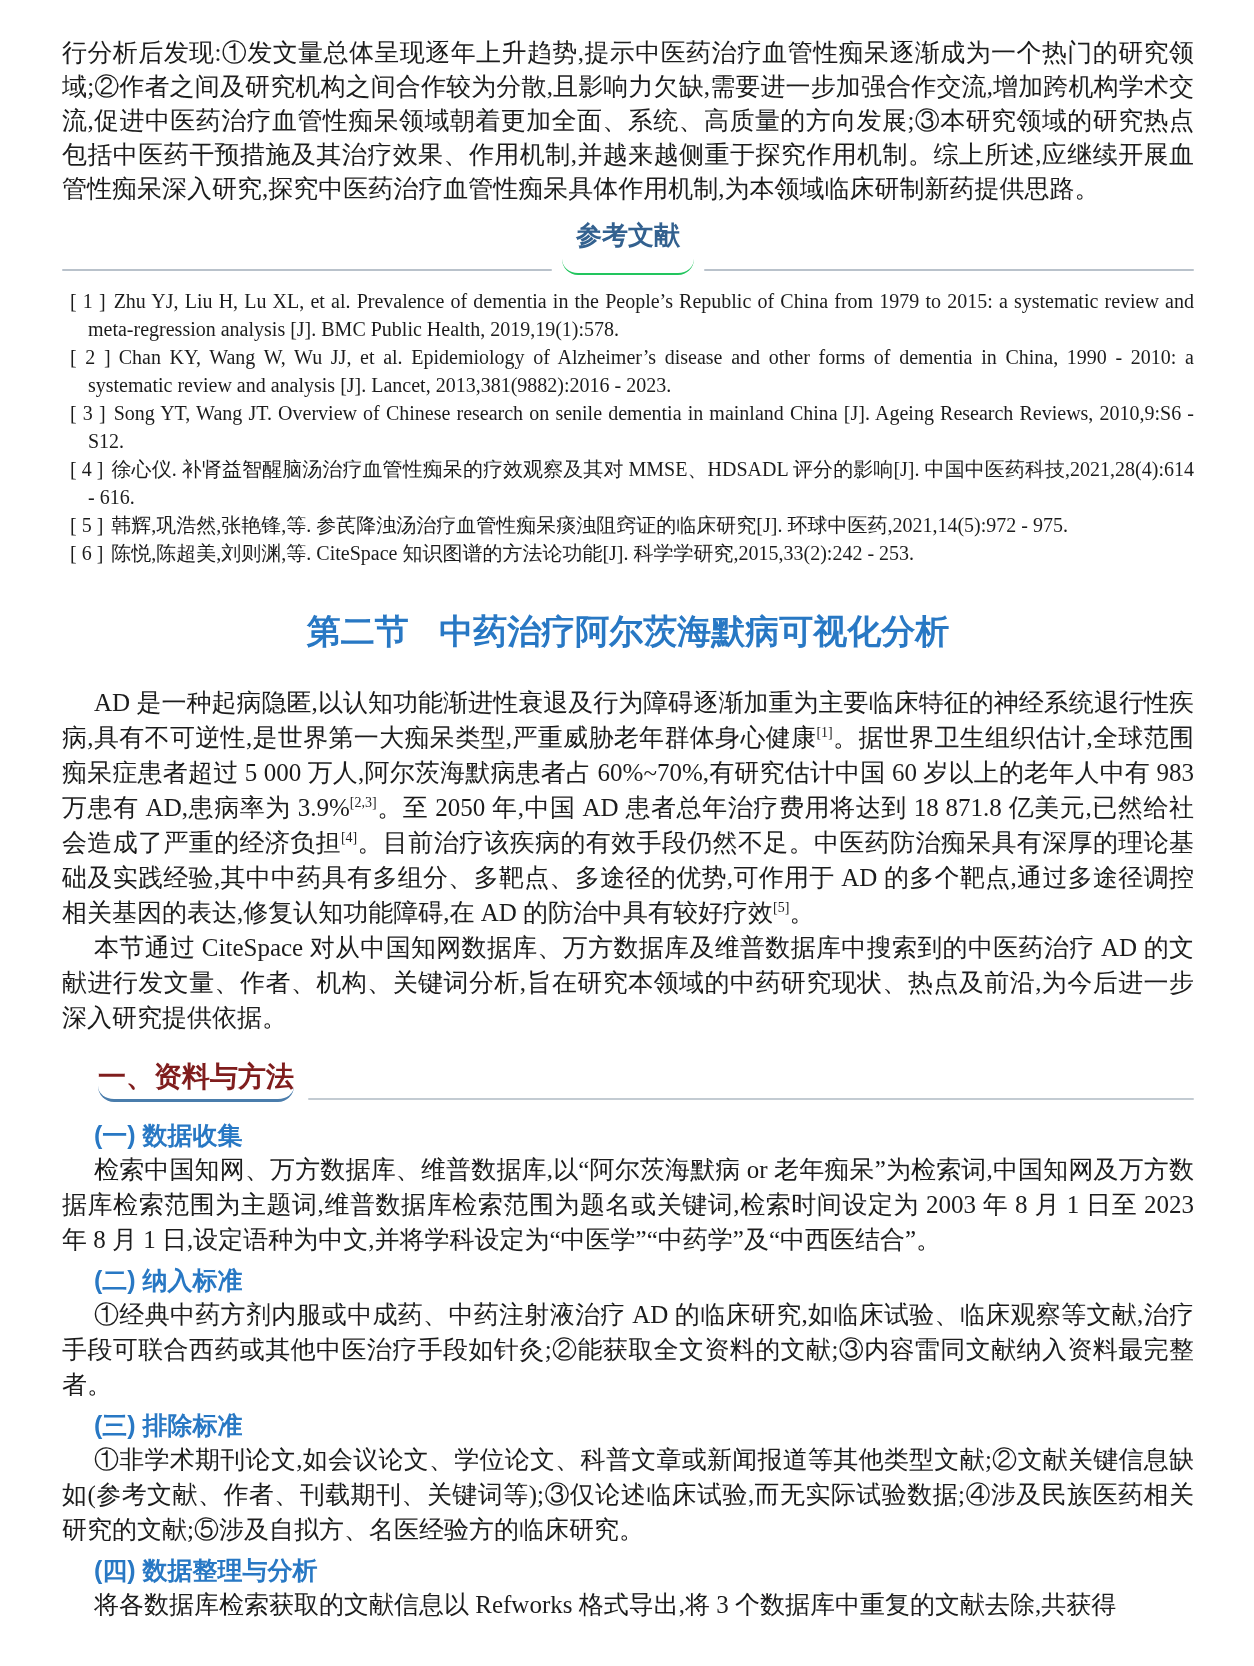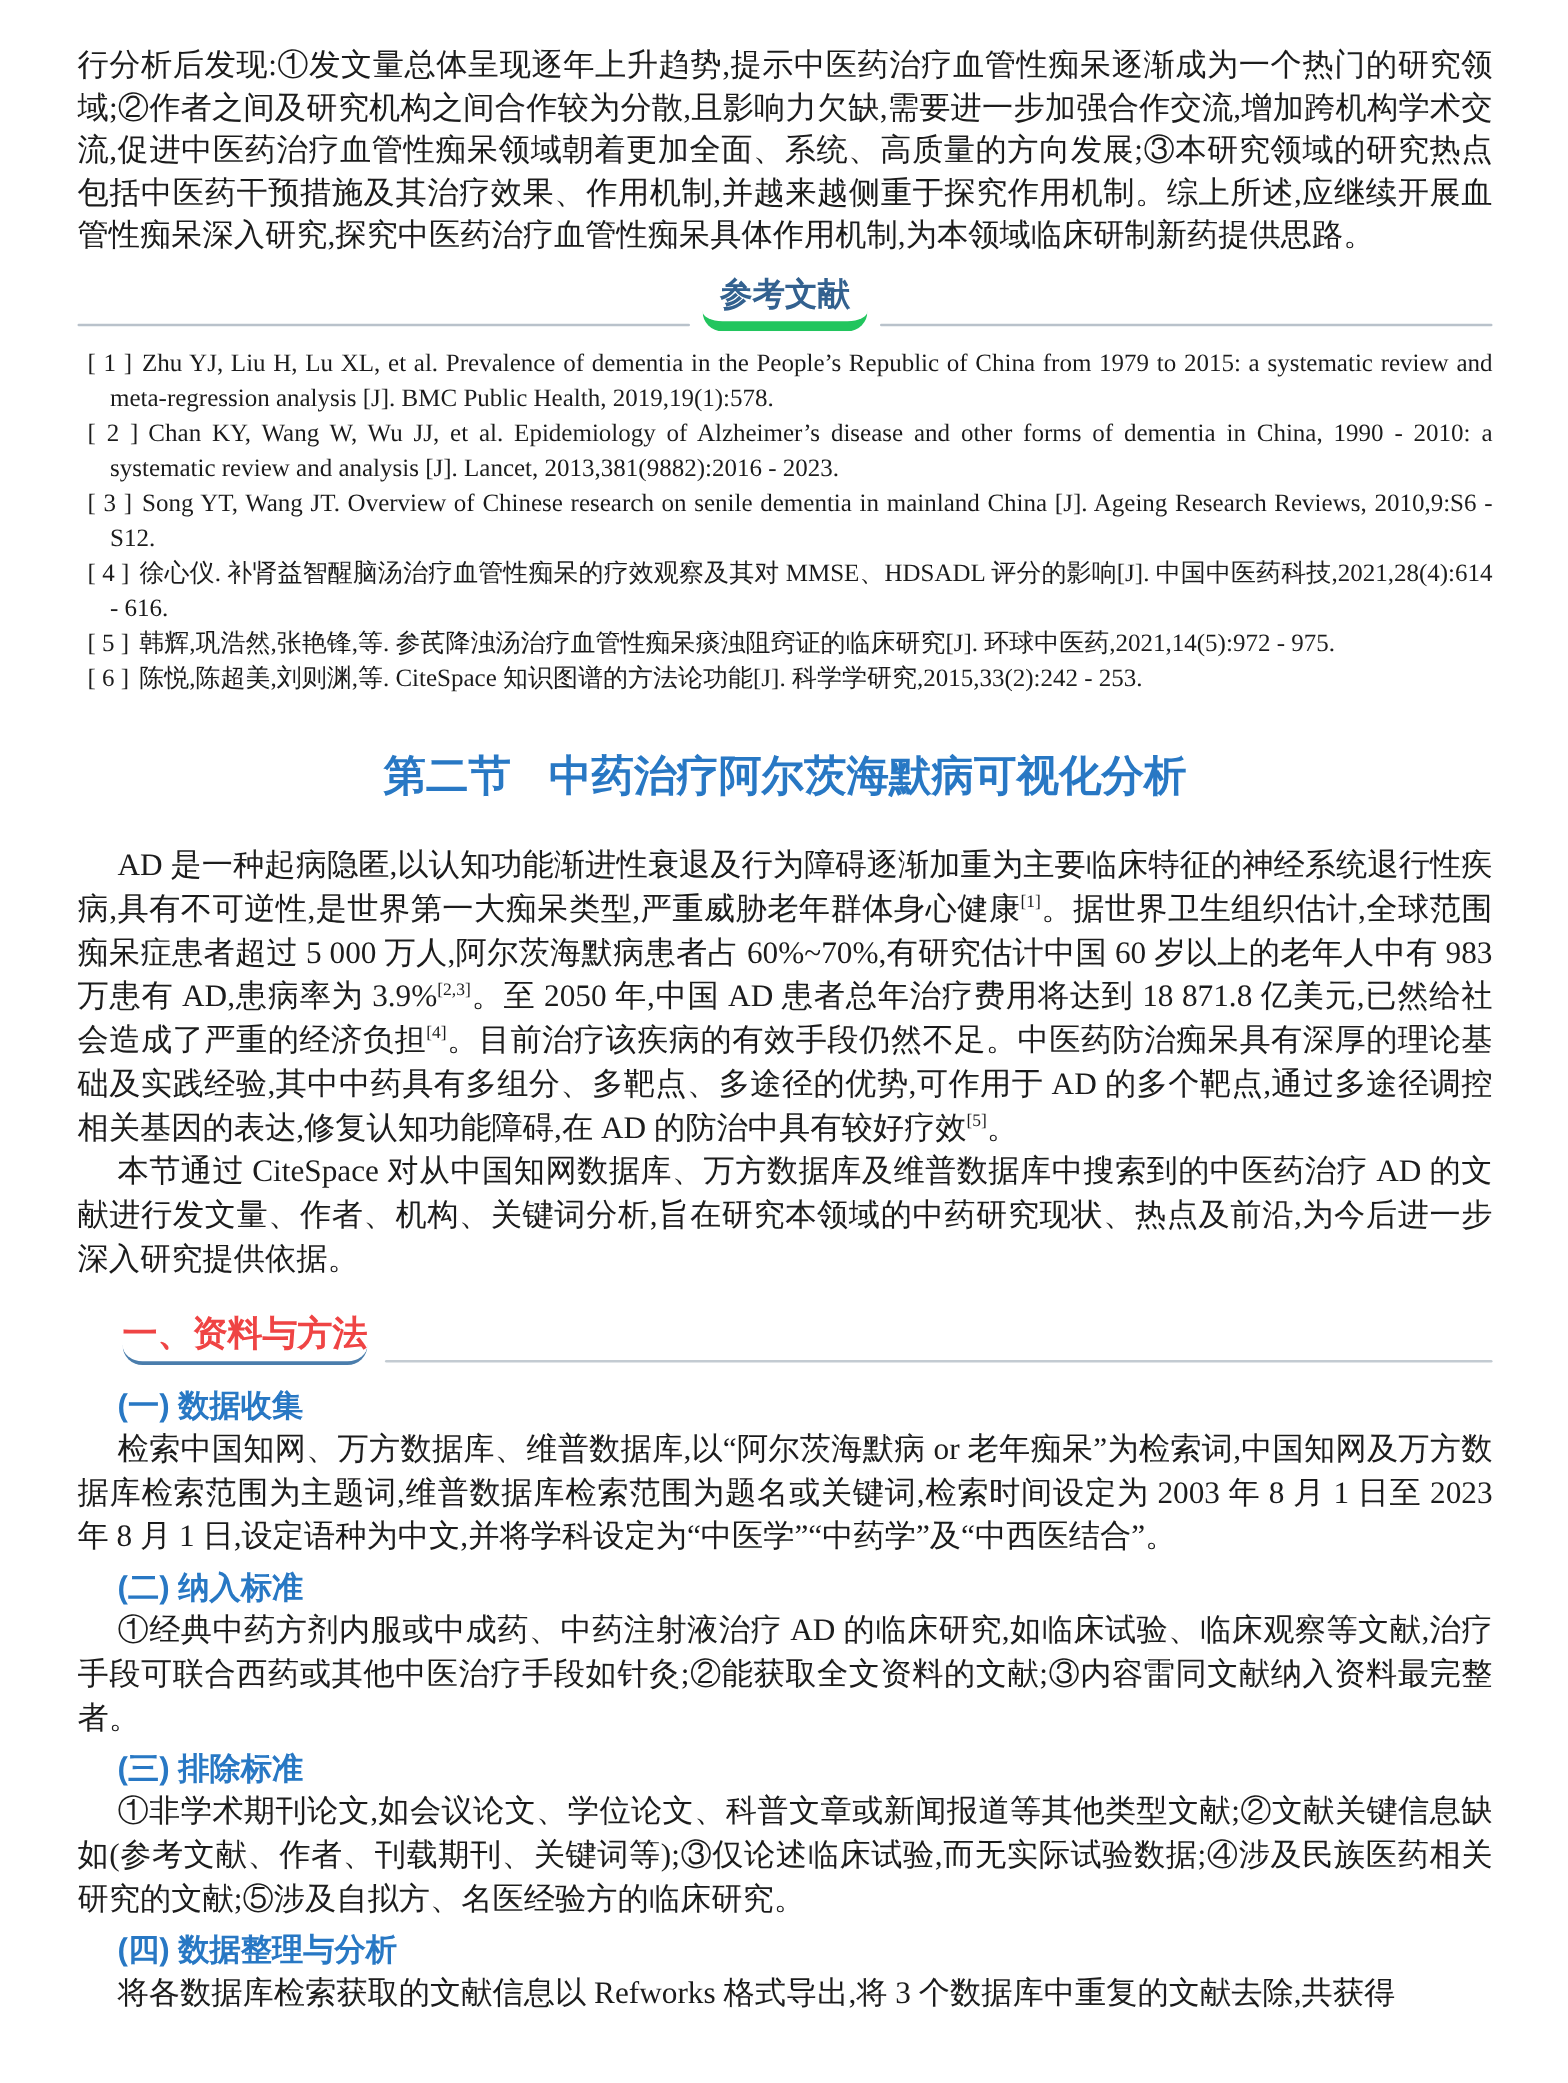--- a/index.html
+++ b/index.html
@@ -39,23 +39,23 @@
     flex: 1;
     height: 2px;
     background: #b9c2cb;
     margin-bottom: 4px;
   }
   .ref-title {
     font-family: Liberation Serif, serif;
     font-weight: bold;
     font-size: 26px;
     color: #33618f;
-    padding: 0 14px 4px 14px;
+    padding: 0 14px 20px 14px;
     margin: 0 10px;
-    border-bottom: 8px solid #22c55e;
+    border-bottom: 2px solid #22c55e;
   }
   .ref-list { margin-top: 2px; }
   .ref-item {
     font-size: 20px;
     line-height: 28px;
     text-align: justify;
     padding-left: 26px;
     text-indent: -18px;
     color: #1c1c1c;
   }
@@ -77,21 +77,21 @@
     display: flex;
     align-items: flex-end;
     margin-top: 28px;
     margin-left: 36px;
   }
   .h2-title {
     font-family: "Liberation Sans", "DejaVu Sans", sans-serif;
     font-weight: bold;
     font-size: 28px;
     line-height: 28px;
-    color: #ef4444;
+    color: #7f1d1d;
     padding-bottom: 8px;
     border-bottom: 3px solid #4a7dac;
   }
   .h2-rule {
     flex: 1;
     height: 2px;
     background: #c3cbd2;
     margin-left: 14px;
     margin-bottom: 2px;
   }

